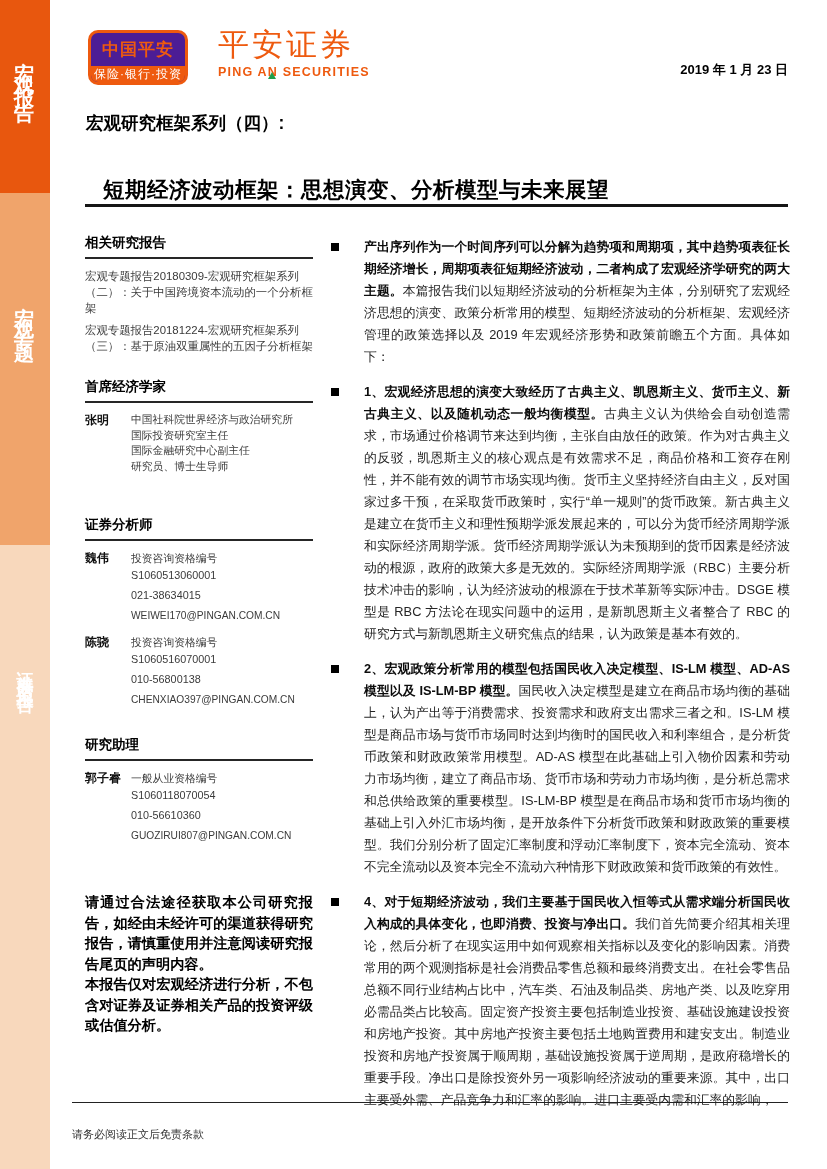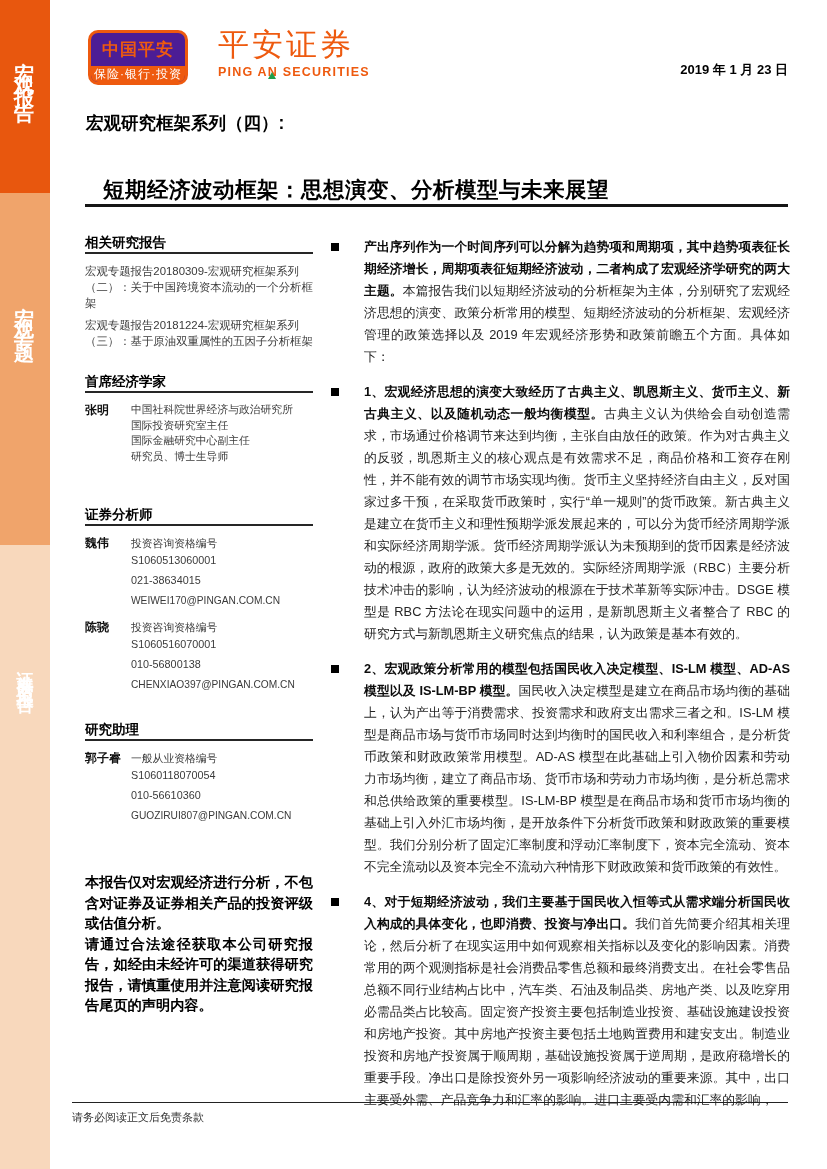--- a/index.html
+++ b/index.html
@@ -40,21 +40,21 @@
 
   
   .series-title { position:absolute; left:86px; top:111px; font-size:17.5px; font-weight:800; color:#000; }
   .main-title   { position:absolute; left:86px; top:158px; margin:17px; font-size:21.5px; font-weight:800;
                   color:#000; letter-spacing:0.5px; }
   .title-rule   { position:absolute; left:85px; top:204px; width:703px; height:3px; background:#151515; }
 
   
   .leftcol { position:absolute; left:85px; top:234px; width:228px; }
   .leftcol h2 { margin:0 0 9px 0; font-size:13.5px; font-weight:800; color:#000;
-                border-bottom:2px solid #262626; }
+                border-bottom:2px solid #262626; padding-bottom:5px; }
   .rel-list { list-style:none; margin:0; padding:0; }
   .rel-list li { font-size:11.4px; line-height:16px; color:#3a3a3a; margin-bottom:6px; }
   .sec { margin:0; }
   .sec-economist { margin-top:24px; }
   .sec-analysts  { margin-top:42px; }
   .sec-assist    { margin-top:28px; }
   .person { display:flex; margin-bottom:9px; }
   .pname { width:46px; flex-shrink:0; font-weight:700; font-size:12px; color:#111; }
   .pdetails { flex:1; font-size:10.8px; line-height:15.5px; color:#3a3a3a; }
   .sec-analysts .pdetails, .sec-assist .pdetails { line-height:17px; }
@@ -66,21 +66,21 @@
 
   
   .bodycol { position:absolute; left:331px; top:236px; width:459px; }
   .bullet { display:flex; margin-bottom:13px; }
   .sq { width:8px; height:8px; background:#000; margin-top:7px; flex-shrink:0; }
   .btext { margin:0 0 0 25px; font-size:12.8px; line-height:22px; text-align:justify; color:#242424; }
   .btext b { color:#0c0c0c; }
 
   
   .pfooter { position:absolute; left:72px; top:1102px; width:716px;
-             border-top:1.5px solid #222; padding-top:7px; }
+             border-top:1.5px solid #222; padding-top:24px; }
   .pfooter .ftext { font-size:11px; color:#333; }
 </style>
 </head>
 <body>
 
 <div class="page">
 
   <aside class="sidebar">
     <div class="seg seg1" style="background: rgb(232, 87, 14);">
       <span class="vlabel">宏观报告</span>
@@ -162,22 +162,22 @@
         <div class="pdetails">
           <div class="pline">一般从业资格编号</div>
           <div class="pline">S1060118070054</div>
           <div class="pline mt">010-56610360</div>
           <div class="pline mt pemail">GUOZIRUI807@PINGAN.COM.CN</div>
         </div>
       </div>
     </section>
 
     <div class="notice">
+      <p>请通过合法途径获取本公司研究报告，如经由未经许可的渠道获得研究报告，请慎重使用并注意阅读研究报告尾页的声明内容。</p>
       <p>本报告仅对宏观经济进行分析，不包含对证券及证券相关产品的投资评级或估值分析。</p>
-      <p>请通过合法途径获取本公司研究报告，如经由未经许可的渠道获得研究报告，请慎重使用并注意阅读研究报告尾页的声明内容。</p>
     </div>
   </aside>
 
   <main class="bodycol">
     <div class="bullet">
       <span class="sq"></span>
       <p class="btext"><b>产出序列作为一个时间序列可以分解为趋势项和周期项，其中趋势项表征长期经济增长，周期项表征短期经济波动，二者构成了宏观经济学研究的两大主题。</b><span>本篇报告我们以短期经济波动的分析框架为主体，分别研究了宏观经济思想的演变、政策分析常用的模型、短期经济波动的分析框架、宏观经济管理的政策选择以及 2019 年宏观经济形势和政策前瞻五个方面。具体如下：</span></p>
     </div>
     <div class="bullet">
       <span class="sq"></span>

